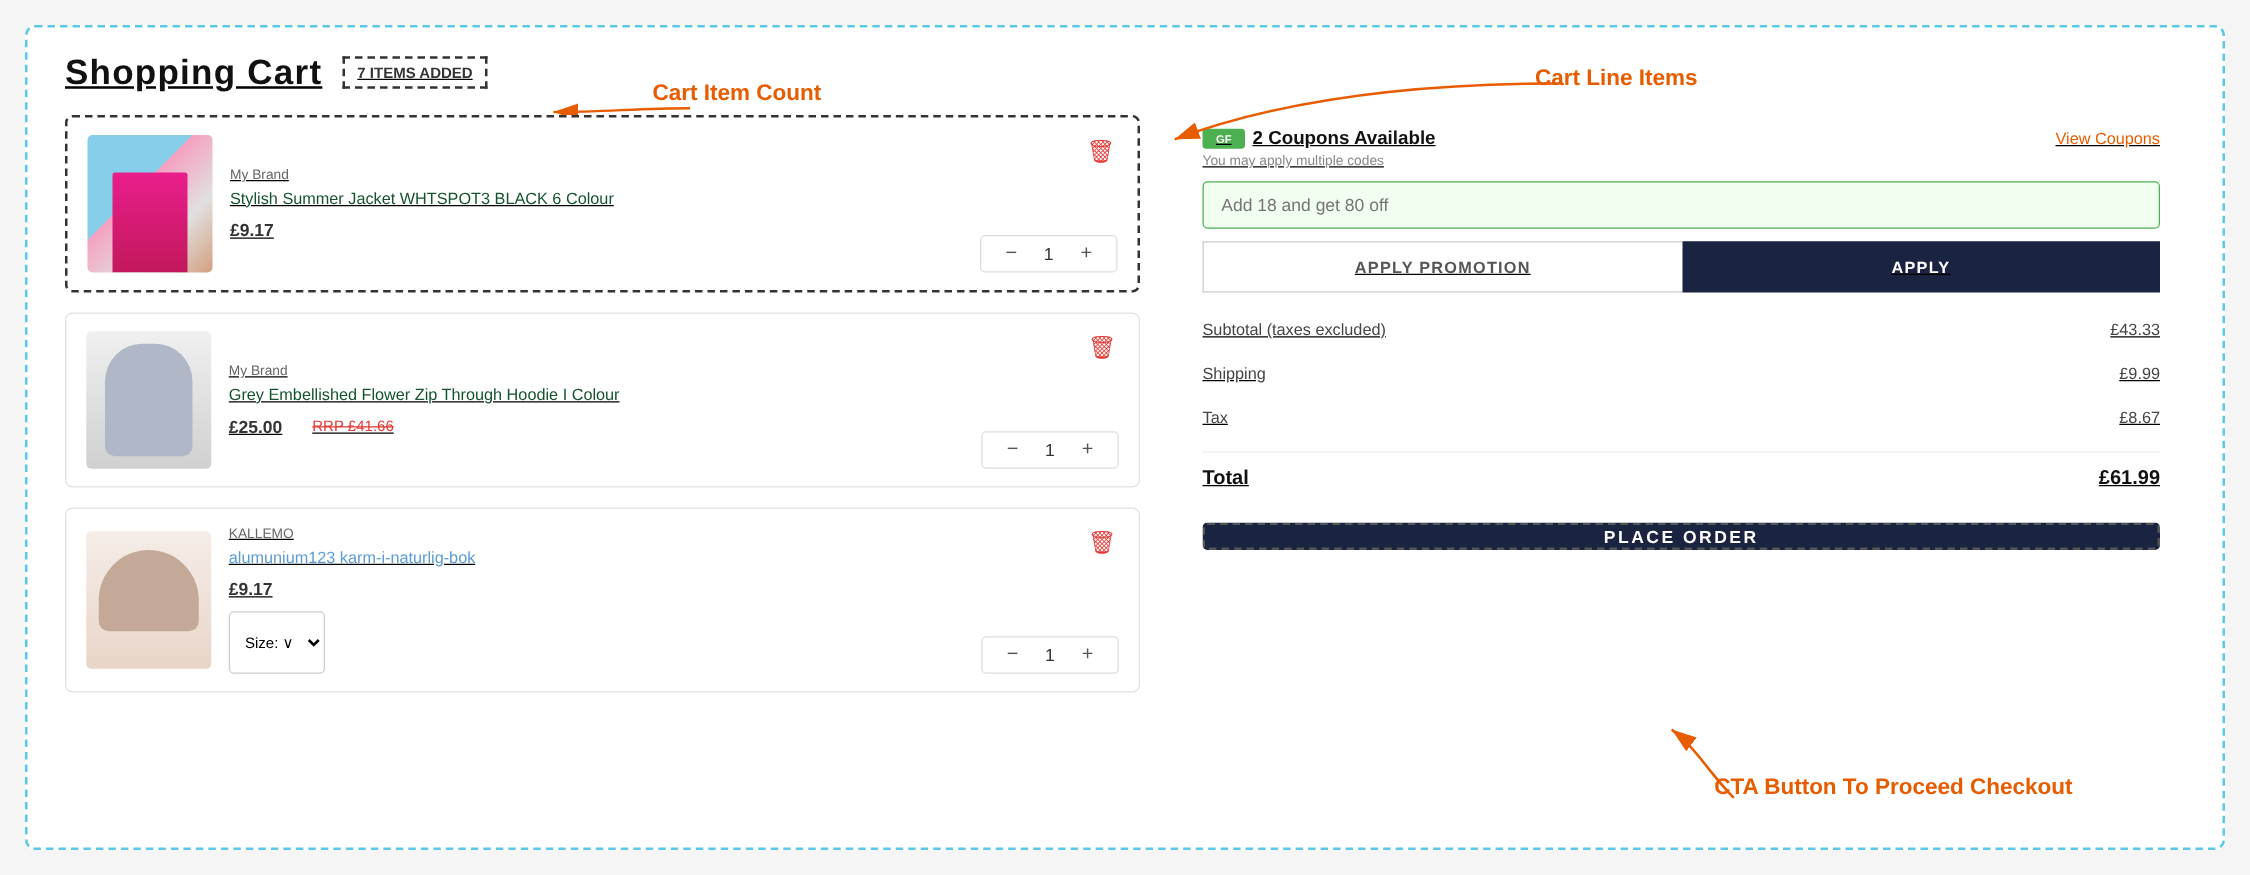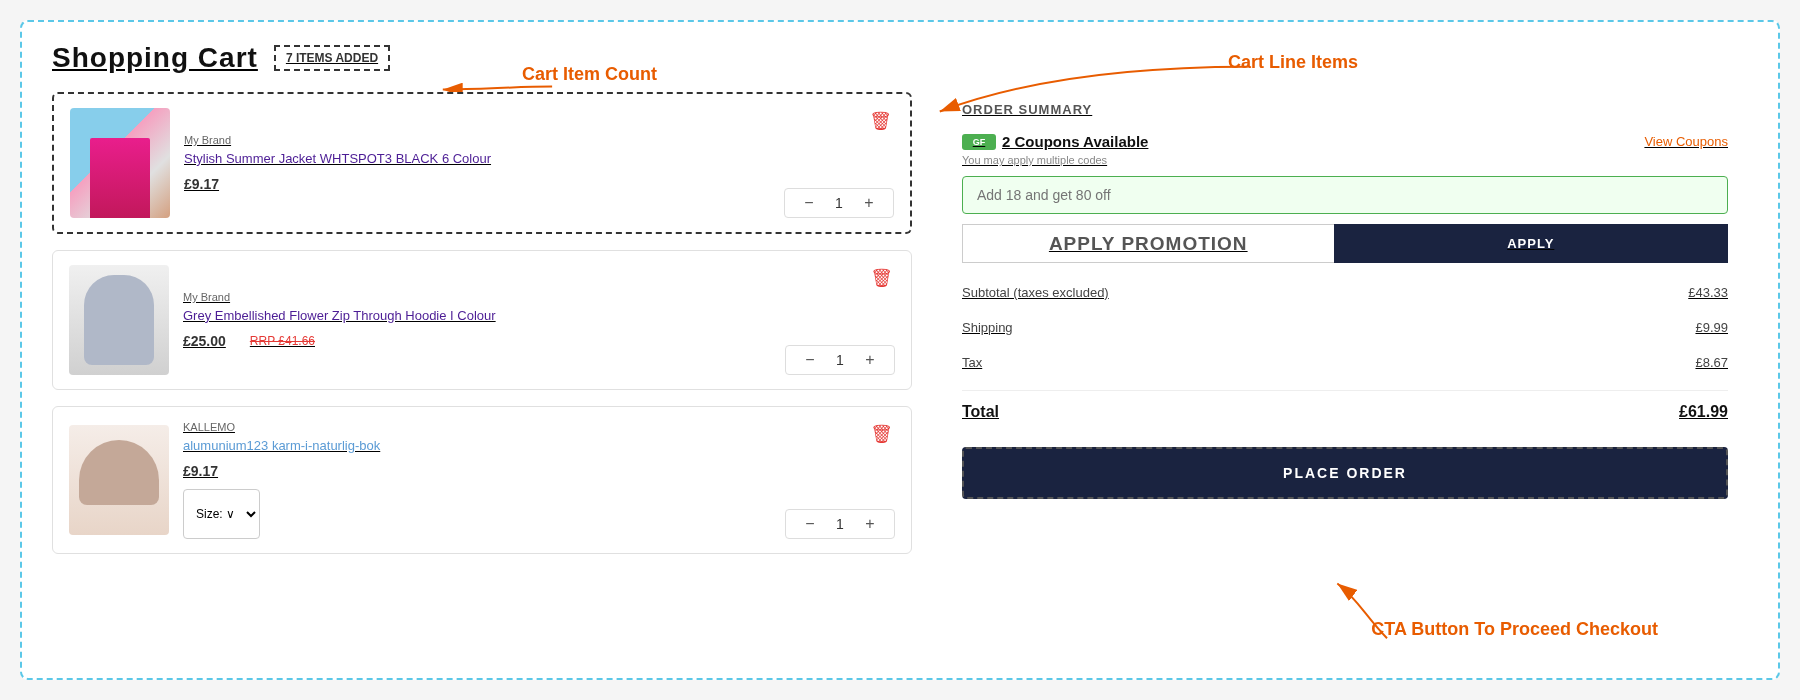--- a/index.html
+++ b/index.html
@@ -151,21 +151,21 @@
     .item-details {
       flex: 1;
     }
     .item-brand {
       font-size: 11px;
       color: #666;
       margin-bottom: 4px;
     }
     .item-name {
       font-size: 13px;
-      color: #4c1d95;
+      color: #14532d;
       margin-bottom: 8px;
       line-height: 1.4;
     }
     .item-price {
       font-size: 14px;
       font-weight: 600;
       color: #333;
     }
     .item-rrp {
       font-size: 12px;
@@ -298,23 +298,24 @@
     }
     .promo-buttons {
       display: flex;
       gap: 0;
       margin-bottom: 22px;
     }
     .apply-promo-btn {
       flex: 1;
       border: 1.5px solid #ccc;
       background: #fff;
-      font-size: 19px;
+      font-size: 13px;
       font-weight: 600;
       letter-spacing: 1px;
+      padding: 12px;
       cursor: pointer;
       color: #555;
       border-right: none;
     }
     .apply-btn {
       flex: 1;
       background: #1a2340;
       color: #fff;
       border: none;
       font-size: 13px;
@@ -341,21 +342,21 @@
     }
     .place-order-btn {
       width: 100%;
       background: #1a2340;
       color: #fff;
       border: 2px dashed #555;
       border-radius: 4px;
       font-size: 14px;
       font-weight: 700;
       letter-spacing: 2px;
-      padding: 16px;
+      padding: 1px;
       cursor: pointer;
       text-transform: uppercase;
     }
   </style>
 </head>
 <body>
 
 <div class="outer-wrapper">
 
   <svg class="arrows-svg" viewBox="0 0 1760 660" xmlns="http://www.w3.org/2000/svg">
@@ -441,21 +442,20 @@
         <div class="qty-control">
           <button class="qty-btn">−</button>
           <span class="qty-value">1</span>
           <button class="qty-btn">+</button>
         </div>
       </div>
 
     </div>
 
     <div class="order-summary-section">
-      <div class="order-summary-title">ORDER SUMMARY</div>
 
       <div class="coupons-row">
         <div class="coupons-badge">
           <div class="coupon-icon">GF</div>
           <span class="coupons-label">2 Coupons Available</span>
         </div>
         <a class="view-coupons-link">View Coupons</a>
       </div>
 
       <div class="apply-multiple-text">You may apply multiple codes</div>

